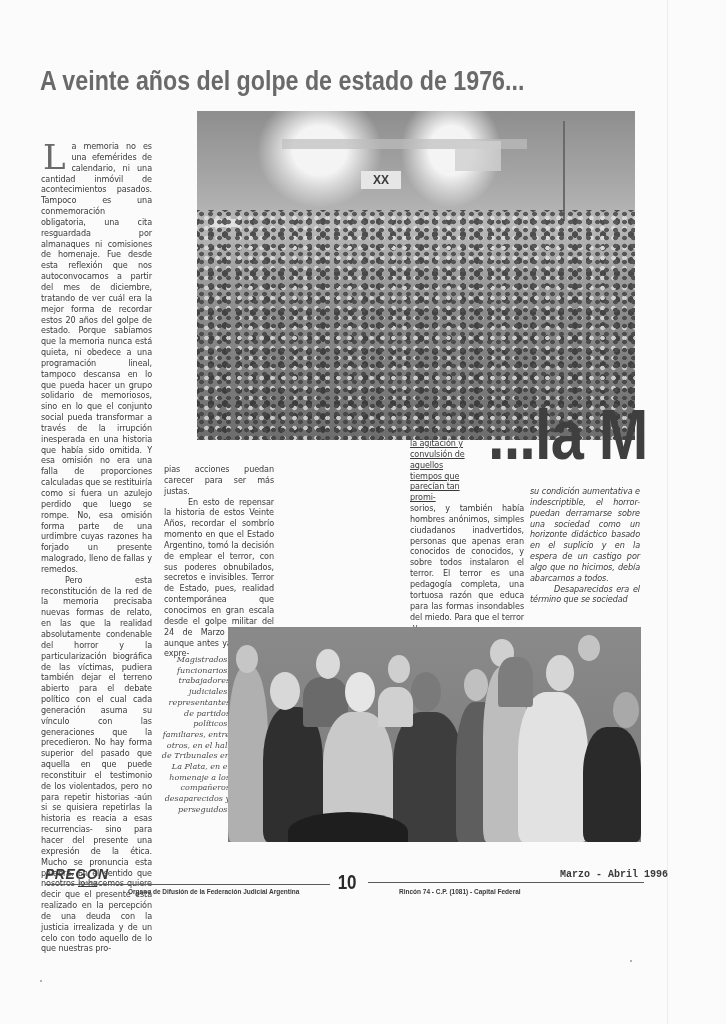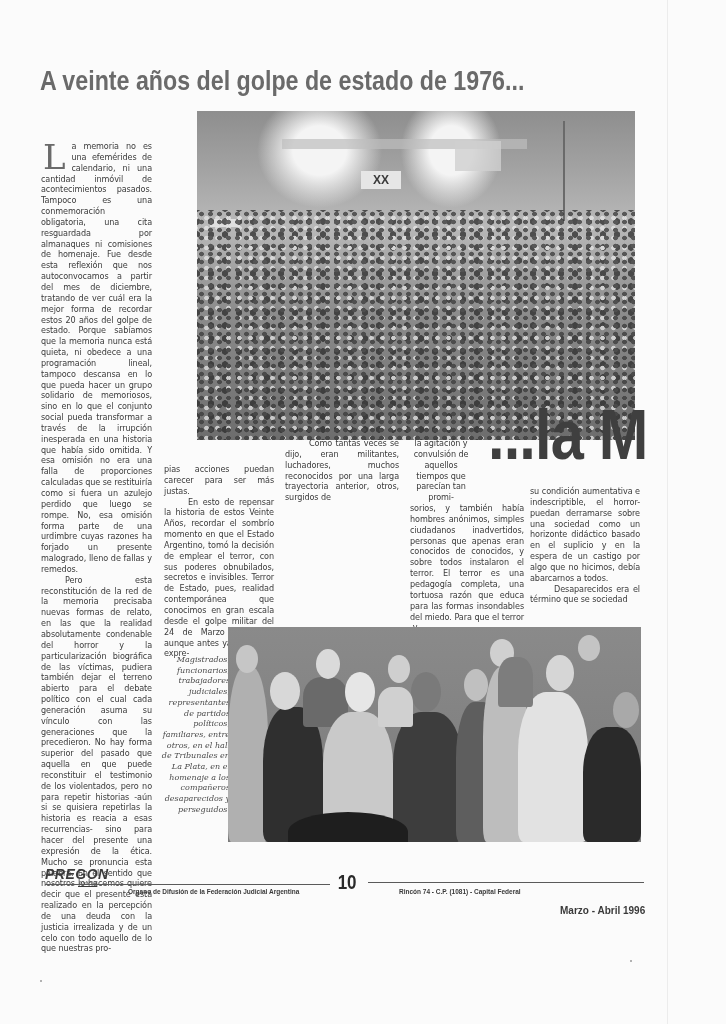--- a/index.html
+++ b/index.html
@@ -21,22 +21,22 @@
   .col p { margin:0; }
   .col p.indent { text-indent:24px; }
   .col1 { left:41px; top:141px; width:111px; }
   .dropcap {
     float:left; font-family:"DejaVu Serif", serif; font-size:34px; line-height:28px;
     color:#6a6a6a; margin:2px 6px 0 2px; font-weight:normal;
   }
   .col2 { left:164px; top:464px; width:110px; }
   .col3 { left:285px; top:438px; width:114px; }
   .col4 { left:410px; top:438px; width:114px; }
-  .col5 { left:530px; top:486px; width:110px; }
-  .col4 .narrow { width:62px; display:block; text-align:center; }
+  .col5 { left:530px; top:486px; width:110px;font-style:italic; }
+  .col4 .narrow { width:62px; display:block; text-align:left;text-decoration:underline; }
   .la-heading {
     position:absolute; left:488px; top:400px; margin:0;
     font-family:"Liberation Sans", sans-serif; font-weight:bold; font-size:70px; line-height:70px;
     color:#3f3f3f; letter-spacing:-1px; transform:scaleX(0.85); transform-origin:left top;
     white-space:nowrap; width:240px; overflow:hidden;
   }
   .photo {
     position:absolute; overflow:hidden; background:#9a9a9a;
   }
   .photo-crowd { left:197px; top:111px; width:438px; height:329px;
@@ -80,21 +80,21 @@
     position:absolute; left:45px; top:866px; margin:0; font-family:"Liberation Sans", sans-serif;
     font-weight:bold; font-style:italic; font-size:14px; color:#3a3a3a; letter-spacing:0.5px;
   }
   .footer-logo-sub {
     position:absolute; left:78px; top:880px; font-family:"Liberation Serif", serif; font-style:italic;
     font-size:6px; color:#3a3a3a; text-decoration:underline;
   }
   .footer-organ { position:absolute; left:128px; top:888px; font-family:"Liberation Sans", sans-serif; font-size:6.5px; font-weight:bold; color:#3a3a3a; }
   .footer-page { position:absolute; left:336px; top:871px; font-family:"Liberation Sans", sans-serif; font-weight:bold; font-size:20px; color:#2a2a2a; transform:scaleX(0.85); }
   .footer-address { position:absolute; left:399px; top:888px; font-family:"Liberation Sans", sans-serif; font-size:6.5px; font-weight:bold; color:#3a3a3a; }
-  .footer-date { position:absolute; left:560px; top:869px; font-family:Liberation Sans, sans-serif; font-size:10px; font-weight:bold; color:#3a3a3a;margin-top:36px; }
+  .footer-date { position:absolute; left:560px; top:869px; font-family:Liberation Mono, monospace; font-size:10px; font-weight:bold; color:#3a3a3a; }
   .speck { position:absolute; width:2px; height:2px; background:#9a9a9a; border-radius:50%; }
 </style>
 </head>
 <body>
 
 <div class="page-edge"></div>
 
 <h1 class="headline">A veinte años del golpe de estado de 1976...</h1>
 
 <div class="col col1">
@@ -113,21 +113,20 @@
 </div>
 
 <h2 class="la-heading">...la M</h2>
 
 <div class="col col2">
   <p>pias acciones puedan carecer para ser más justas.</p>
   <p class="indent">En esto de repensar la historia de estos Veinte Años, recordar el sombrío momento en que el Estado Argentino, tomó la decisión de emplear el terror, con sus poderes obnubilados, secretos e invisibles. Terror de Estado, pues, realidad contemporánea que conocimos en gran escala desde el golpe militar del 24 de Marzo de 1976, aunque antes ya se habían expre-</p>
 </div>
 
 <div class="col col3">
-  <p class="indent">Como tantas veces se dijo, eran militantes, luchadores, muchos reconocidos por una larga trayectoria anterior, otros, surgidos de</p>
 </div>
 
 <div class="col col4">
   <span class="narrow">la agitación y convulsión de aquellos tiempos que parecían tan promi-</span>
   <p>sorios, y también había hombres anónimos, simples ciudadanos inadvertidos, personas que apenas eran conocidos de conocidos, y sobre todos instalaron el terror. El terror es una pedagogía completa, una tortuosa razón que educa para las formas insondables del miedo. Para que el terror -y</p>
 </div>
 
 <div class="col col5">
   <p>su condición aumentativa e indescriptible, el horror- puedan derramarse sobre una sociedad como un horizonte didáctico basado en el suplicio y en la espera de un castigo por algo que no hicimos, debía abarcarnos a todos.</p>
   <p class="indent">Desaparecidos era el término que se sociedad</p>

